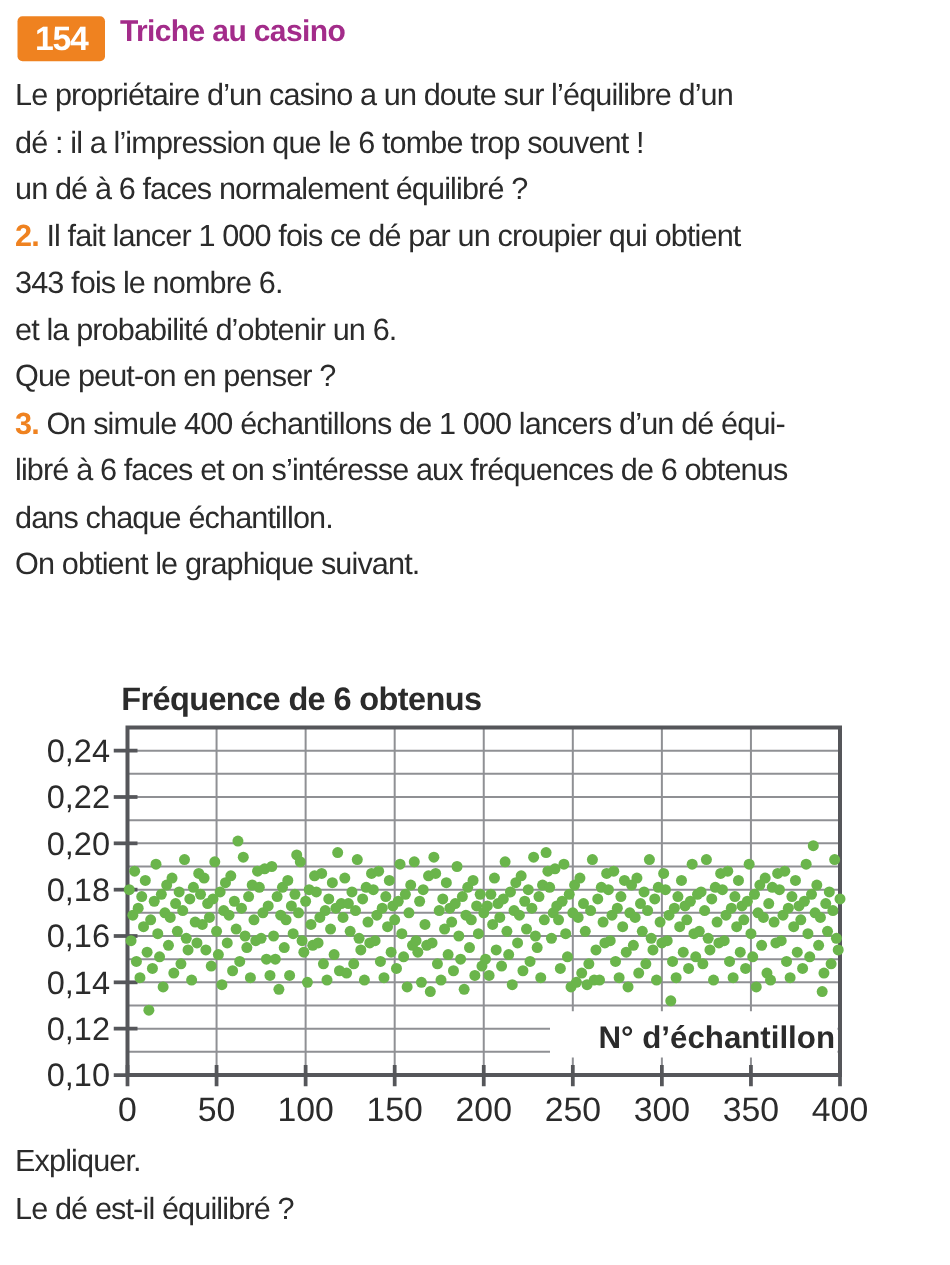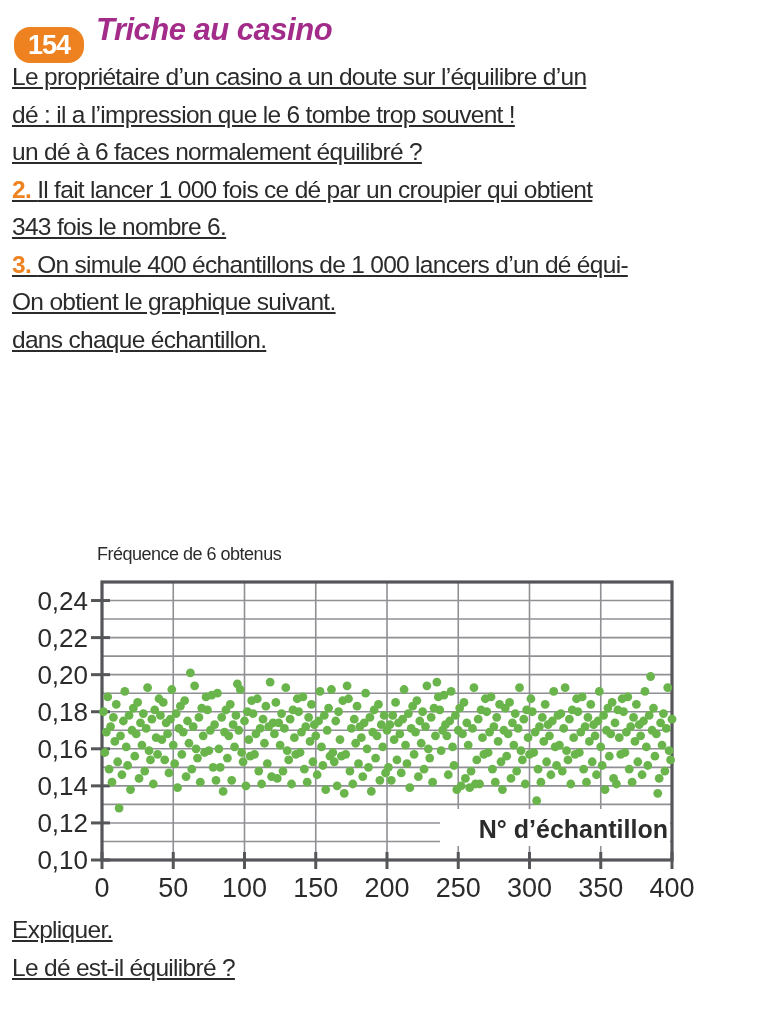--- a/index.html
+++ b/index.html
@@ -1,57 +1,60 @@
 <!DOCTYPE html>
 <html style="--orange: #ef8220; --purple: #a32c8a; --body: #2b2b2b;"><head>
 <meta charset="utf-8">
 <style>
   html,body{margin:0;padding:0;background:#ffffff;}
   .page{
     position:relative;width:760px;height:1012px;background:#fff;overflow:hidden;
     font-family:"Liberation Sans",sans-serif;color:var(--body,#2b2b2b);
   }
   .badge{
-    position:absolute;left:14px;top:27px;width:70px;height:36px;border-radius:16px;
+    position:absolute;left:14px;top:13px;width:70px;height:36px;border-radius:4px;
     background:var(--orange,#ef8220);color:#fff;font-weight:bold;font-size:27px;
     display:flex;align-items:center;justify-content:center;letter-spacing:-1px;
   }
   .ex-title{
-    position:absolute;left:96px;top:12px;font-size:31px;font-weight:bold;
-    color:var(--purple,#a32c8a);letter-spacing:-0.5px;white-space:nowrap;font-style:italic;
+    position:absolute;left:96px;top:12px;font-size:24px;font-weight:bold;
+    color:var(--purple,#a32c8a);letter-spacing:-0.5px;white-space:nowrap;
   }
-  .textblock{position:absolute;left:12px;right:4px;text-decoration:underline;}
+  .textblock{position:absolute;left:12px;right:4px;}
   .textblock .line{
     height:37.5px;line-height:37.5px;font-size:24.5px;letter-spacing:-0.7px;white-space:nowrap;
   }
   .textblock .num{color:var(--orange,#ef8220);font-weight:bold;}
   #intro{top:58px;}
   #footer{top:911px;}
   .chart-title{
-    position:absolute;left:97px;top:544px;font-size:18px;font-weight:normal;
+    position:absolute;left:97px;top:544px;font-size:26px;font-weight:bold;
     letter-spacing:-0.5px;white-space:nowrap;
   }
   #chart{position:absolute;left:0;top:565px;}
 </style>
 </head>
 <body>
 
 <div class="page">
   <div class="badge">154</div>
   <div class="ex-title">Triche au casino</div>
 
   <div class="textblock" id="intro">
       <div class="line">Le propriétaire d’un casino a un doute sur l’équilibre d’un</div>
       <div class="line">dé : il a l’impression que le 6 tombe trop souvent !</div>
       <div class="line">un dé à 6 faces normalement équilibré ?</div>
       <div class="line"><span class="num">2. </span>Il fait lancer 1 000 fois ce dé par un croupier qui obtient</div>
       <div class="line">343 fois le nombre 6.</div>
+      <div class="line">et la probabilité d’obtenir un 6.</div>
+      <div class="line">Que peut-on en penser ?</div>
       <div class="line"><span class="num">3. </span>On simule 400 échantillons de 1 000 lancers d’un dé équi-</div>
+      <div class="line">libré à 6 faces et on s’intéresse aux fréquences de 6 obtenus</div>
+      <div class="line">dans chaque échantillon.</div>
       <div class="line">On obtient le graphique suivant.</div>
-      <div class="line">dans chaque échantillon.</div>
     </div>
 
   <div class="chart-title">Fréquence de 6 obtenus</div>
   <svg id="chart" width="760" height="345">
       <line x1="102" y1="276.4666666666667" x2="672" y2="276.4666666666667" stroke="#8f9094" stroke-width="1.6"></line>
       <line x1="102" y1="257.93333333333334" x2="672" y2="257.93333333333334" stroke="#8f9094" stroke-width="1.6"></line>
       <line x1="102" y1="239.4" x2="672" y2="239.4" stroke="#8f9094" stroke-width="1.6"></line>
       <line x1="102" y1="220.86666666666665" x2="672" y2="220.86666666666665" stroke="#8f9094" stroke-width="1.6"></line>
       <line x1="102" y1="202.3333333333333" x2="672" y2="202.3333333333333" stroke="#8f9094" stroke-width="1.6"></line>
       <line x1="102" y1="183.79999999999995" x2="672" y2="183.79999999999995" stroke="#8f9094" stroke-width="1.6"></line>

